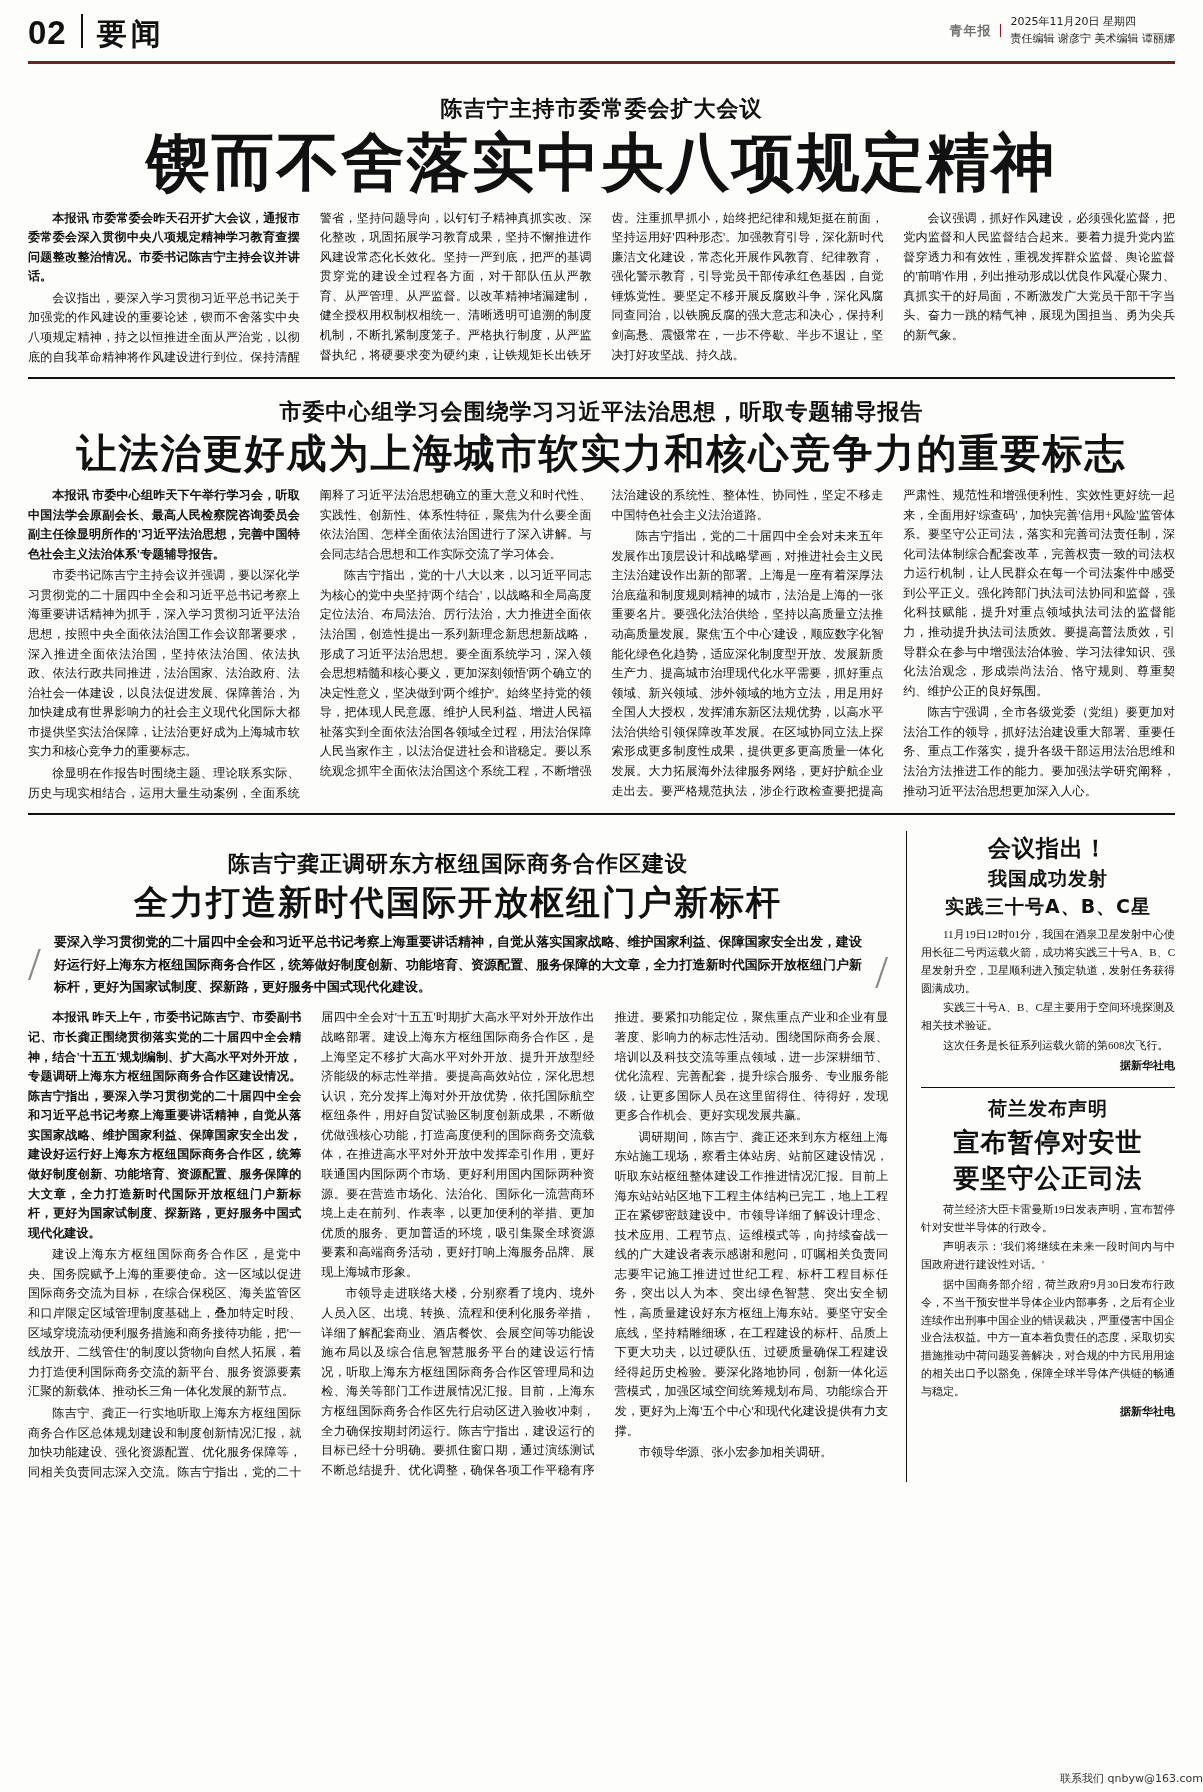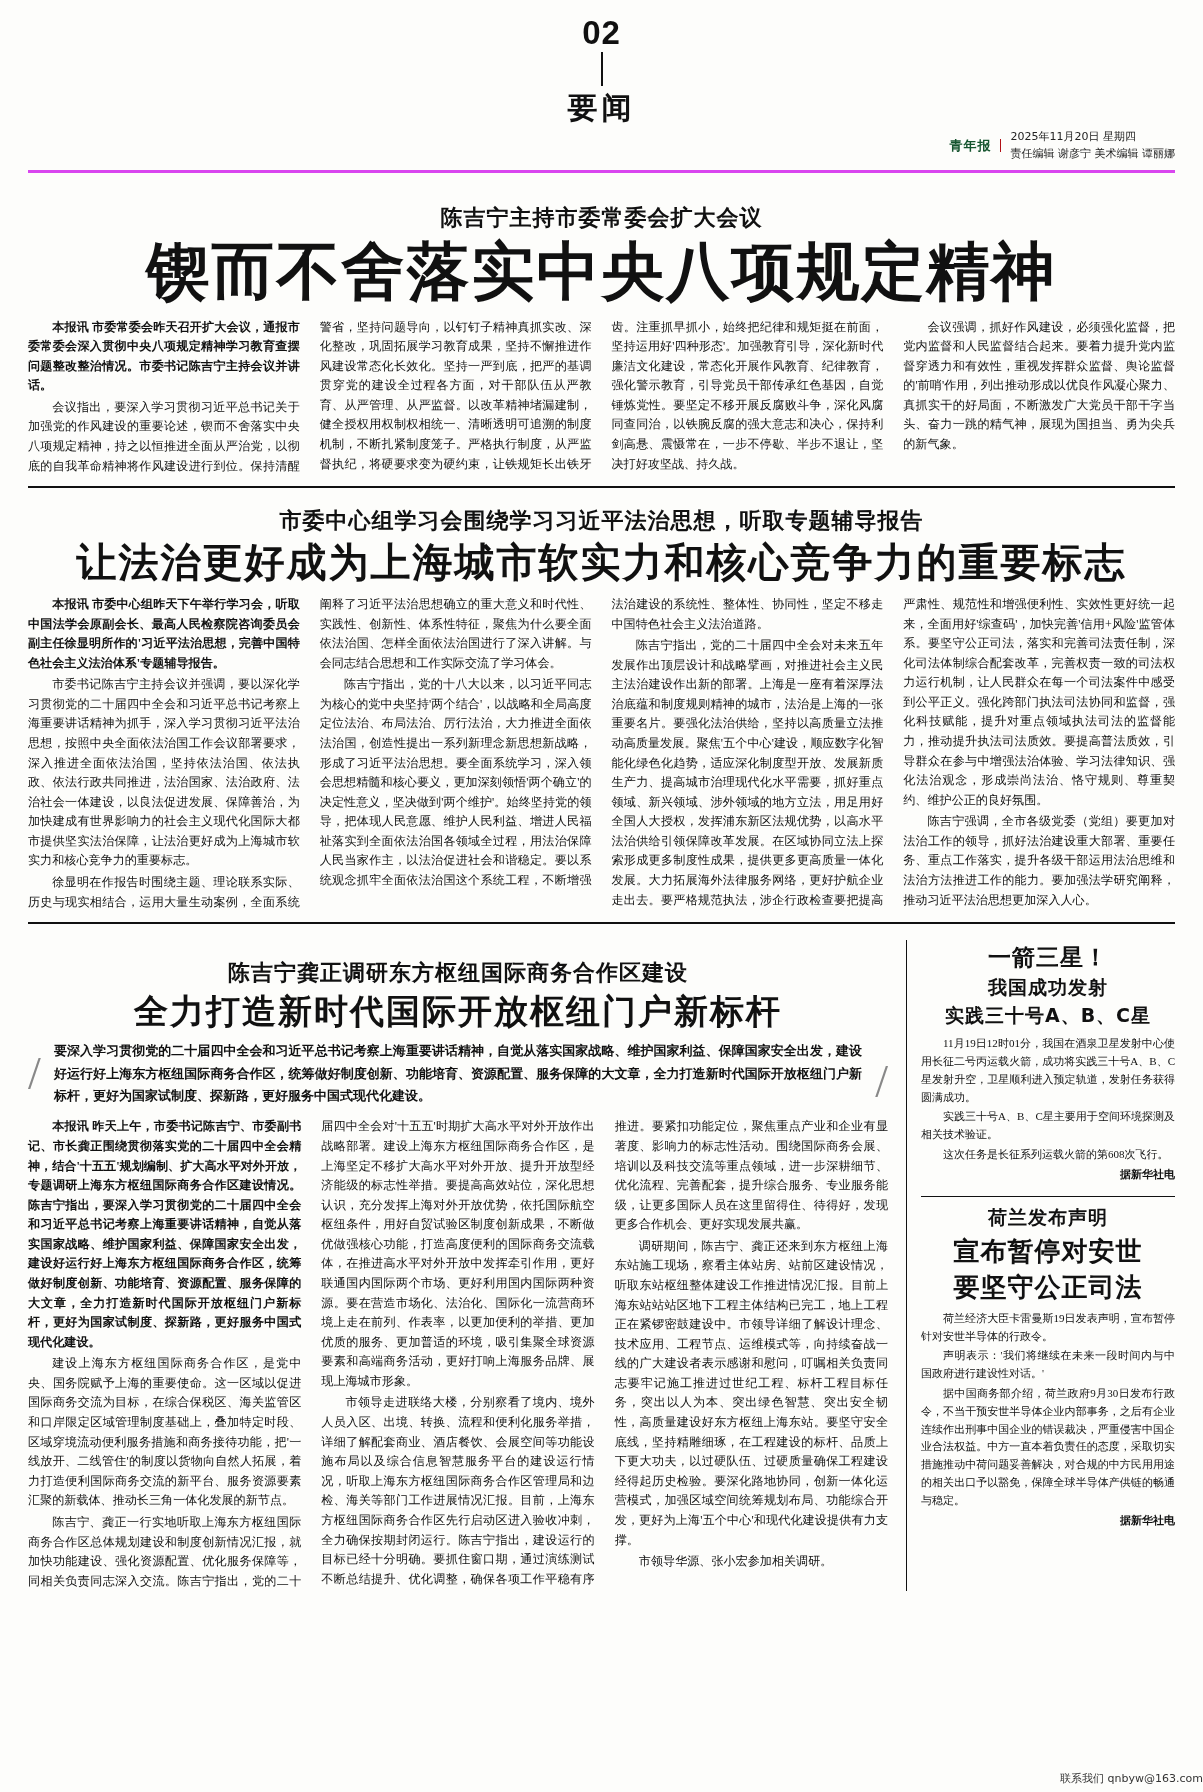--- a/index.html
+++ b/index.html
@@ -6,27 +6,27 @@
   body{
     width:1203px;height:1792px;
     background:#fdfdfb;
     font-family:"Liberation Serif","DejaVu Serif",serif;
     color:#111;
     -webkit-font-smoothing:antialiased;
   }
   .page{position:relative;width:1203px;height:1792px;box-sizing:border-box;padding:0 28px;}
 
   
-  .masthead{display:flex;align-items:center;border-bottom:3px solid #d946ef;padding:14px 0 6px 0;flex-direction:column;}
+  .masthead{display:flex;align-items:flex-start;border-bottom:3px solid #7f1d1d;padding:14px 0 6px 0;}
   .page-num{font-size:33px;font-weight:bold;letter-spacing:1px;font-family:"Liberation Sans",sans-serif;}
   .page-sep{width:2px;height:34px;background:#111;margin:0 14px 2px 14px;}
   .section-name{font-size:30px;font-weight:bold;letter-spacing:4px;font-family:"DejaVu Sans",sans-serif;}
   .masthead-right{margin-left:auto;display:flex;align-items:center;gap:10px;padding-bottom:2px;}
   .paper-logo{
-    color:#14532d;font-size:13px;font-weight:bold;line-height:1.05;
+    color:#737373;font-size:13px;font-weight:bold;line-height:1.05;
     font-family:Liberation Sans, sans-serif;letter-spacing:1px;text-align:center;
     border-right:1px solid #b11016;padding-right:8px;
   }
   .masthead-meta{font-size:11px;line-height:1.5;color:#222;font-family:"DejaVu Sans",sans-serif;}
 
   
   .hl-sub{text-align:center;font-size:22px;font-weight:bold;letter-spacing:1px;margin:18px 0 4px 0;font-family:"DejaVu Sans",sans-serif;}
   .hl-main{
     text-align:center;font-weight:bold;font-family:"DejaVu Sans",sans-serif;
     letter-spacing:2px;line-height:1.12;
@@ -140,21 +140,21 @@
         <p>陈吉宁、龚正一行实地听取上海东方枢纽国际商务合作区总体规划建设和制度创新情况汇报，就加快功能建设、强化资源配置、优化服务保障等，同相关负责同志深入交流。陈吉宁指出，党的二十届四中全会对'十五五'时期扩大高水平对外开放作出战略部署。建设上海东方枢纽国际商务合作区，是上海坚定不移扩大高水平对外开放、提升开放型经济能级的标志性举措。要提高高效站位，深化思想认识，充分发挥上海对外开放优势，依托国际航空枢纽条件，用好自贸试验区制度创新成果，不断做优做强核心功能，打造高度便利的国际商务交流载体，在推进高水平对外开放中发挥牵引作用，更好联通国内国际两个市场、更好利用国内国际两种资源。要在营造市场化、法治化、国际化一流营商环境上走在前列、作表率，以更加便利的举措、更加优质的服务、更加普适的环境，吸引集聚全球资源要素和高端商务活动，更好打响上海服务品牌、展现上海城市形象。</p>
         <p>市领导走进联络大楼，分别察看了境内、境外人员入区、出境、转换、流程和便利化服务举措，详细了解配套商业、酒店餐饮、会展空间等功能设施布局以及综合信息智慧服务平台的建设运行情况，听取上海东方枢纽国际商务合作区管理局和边检、海关等部门工作进展情况汇报。目前，上海东方枢纽国际商务合作区先行启动区进入验收冲刺，全力确保按期封闭运行。陈吉宁指出，建设运行的目标已经十分明确。要抓住窗口期，通过演练测试不断总结提升、优化调整，确保各项工作平稳有序推进。要紧扣功能定位，聚焦重点产业和企业有显著度、影响力的标志性活动。围绕国际商务会展、培训以及科技交流等重点领域，进一步深耕细节、优化流程、完善配套，提升综合服务、专业服务能级，让更多国际人员在这里留得住、待得好，发现更多合作机会、更好实现发展共赢。</p>
         <p>调研期间，陈吉宁、龚正还来到东方枢纽上海东站施工现场，察看主体站房、站前区建设情况，听取东站枢纽整体建设工作推进情况汇报。目前上海东站站站区地下工程主体结构已完工，地上工程正在紧锣密鼓建设中。市领导详细了解设计理念、技术应用、工程节点、运维模式等，向持续奋战一线的广大建设者表示感谢和慰问，叮嘱相关负责同志要牢记施工推进过世纪工程、标杆工程目标任务，突出以人为本、突出绿色智慧、突出安全韧性，高质量建设好东方枢纽上海东站。要坚守安全底线，坚持精雕细琢，在工程建设的标杆、品质上下更大功夫，以过硬队伍、过硬质量确保工程建设经得起历史检验。要深化路地协同，创新一体化运营模式，加强区域空间统筹规划布局、功能综合开发，更好为上海'五个中心'和现代化建设提供有力支撑。</p>
         <p>市领导华源、张小宏参加相关调研。</p>
       </div>
     </div>
 
     <div class="lower-right">
 
       <div>
-        <div class="rail-title-sm">一箭三星！</div>
+        <div class="rail-title-sm">会议指出！</div>
         <div class="rail-title-md">我国成功发射</div>
         <div class="rail-title-md">实践三十号A、B、C星</div>
         <div class="rail-body">
           <p>11月19日12时01分，我国在酒泉卫星发射中心使用长征二号丙运载火箭，成功将实践三十号A、B、C星发射升空，卫星顺利进入预定轨道，发射任务获得圆满成功。</p>
           <p>实践三十号A、B、C星主要用于空间环境探测及相关技术验证。</p>
           <p>这次任务是长征系列运载火箭的第608次飞行。</p>
           <p style="text-align:right;text-indent:0" class="src">据新华社电</p>
         </div>
       </div>
 

